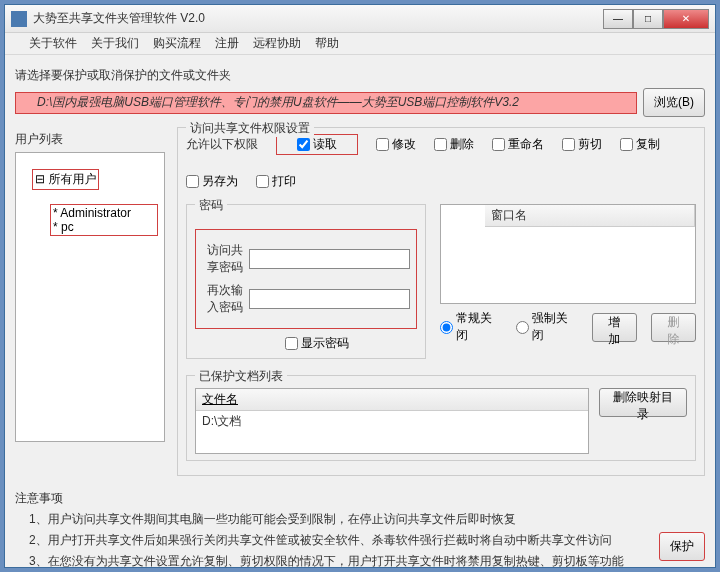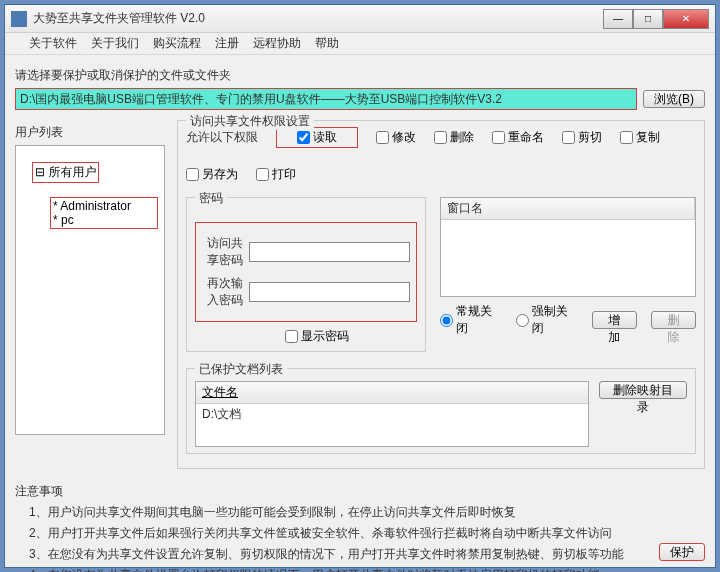--- a/index.html
+++ b/index.html
@@ -9,42 +9,42 @@
   .titlebar .icon { width:16px; height:16px; background:#4a7ab0; margin-right:6px; }
   .titlebar .title { flex:1; color:#333; }
   .winbtns { display:flex; gap:0; }
   .winbtns div { width:30px; height:20px; border:1px solid #888; background:linear-gradient(#f8f8f8,#d8d8d8); display:flex; align-items:center; justify-content:center; font-size:10px; }
   .winbtns .close { background:linear-gradient(#e88,#c33); color:#fff; width:46px; }
   .menubar { background:#f0f0f0; padding:2px 24px; border-bottom:1px solid #d8d8d8; display:flex; gap:14px; }
   .menubar span { color:#333; }
   .content { padding:8px 10px; }
   .lbl { color:#333; margin:4px 0 4px 0; }
   .pathrow { display:flex; gap:6px; align-items:center; margin-bottom:10px; }
-  .path-input { flex:1; height:22px; border:1.5px solid #d04040; background:#5eead4; padding:2px 4px; color:#333; }
-  .btn { height:18px; padding:0 10px; border:1px solid #888; background:linear-gradient(#f8f8f8,#e0e0e0); border-radius:3px; cursor:pointer; }
+  .path-input { flex:1; height:22px; border:1.5px solid #d04040; background:#fca5a5; padding:2px 21px; color:#333;font-style:italic; }
+  .btn { height:29px; padding:0 10px; border:1px solid #888; background:linear-gradient(#f8f8f8,#e0e0e0); border-radius:3px; cursor:pointer; }
   .columns { display:flex; gap:12px; }
   .userlist { width:150px; }
   .userlist .tree { border:1px solid #aaa; background:#fff; height:290px; margin-top:4px; padding:16px; }
   .tree-root { border:1.5px solid #d04040; padding:1px 2px; display:inline-block; }
   .tree-children { margin-left:18px; border:1.5px solid #d04040; margin-top:14px; padding:1px 2px; width:108px; }
   .rightcol { flex:1; }
   .groupbox { border:1px solid #ccc; padding:6px 8px; margin-bottom:8px; position:relative; background:#f0f0f0; }
   .groupbox .gtitle { position:absolute; top:-8px; left:8px; background:#f0f0f0; padding:0 4px; color:#333; }
   .permrow { display:flex; align-items:center; gap:18px; flex-wrap:wrap; }
   .permrow .permlabel { color:#333; }
   .chk { display:flex; align-items:center; gap:3px; }
   .chk input { margin:0; }
   .readbox { border:1.5px solid #d04040; padding:1px 20px; }
   .pwdsection { display:flex; gap:14px; margin-top:6px; }
   .pwdgroup { width:240px; }
   .pwdrows { border:1.5px solid #d04040; padding:6px 6px; margin-top:18px; }
   .pwdrow { display:flex; align-items:center; gap:6px; margin:6px 0; }
   .pwdrow label { width:80px; text-align:right; color:#333; }
   .pwdrow input { flex:1; height:20px; border:1px solid #888; background:#fff; }
-  .listtable { border:1px solid #aaa; background:#fff; height:100px; }
+  .listtable { border:1px solid #aaa; background:#fff; height:100px;padding-left:44px; }
   .listtable .header { display:flex; background:linear-gradient(#f8f8f8,#e8e8e8); border-bottom:1px solid #ccc; }
   .listtable .header div { padding:2px 6px; border-right:1px solid #ccc; color:#333; }
   .radiorow { display:flex; align-items:center; gap:14px; margin-top:6px; }
   .protectedlist { margin-top:6px; display:flex; gap:10px; }
   .plist { flex:1; border:1px solid #aaa; background:#fff; height:66px; }
   .plist .header { background:linear-gradient(#f8f8f8,#e8e8e8); padding:2px 6px; border-bottom:1px solid #ccc;text-decoration:underline; }
   .plist .row { padding:2px 6px; color:#333; }
   .notes { margin-top:6px; }
   .notes .ntitle { color:#333; margin-bottom:4px; }
   .notes .nitem { color:#333; margin:4px 0 4px 14px; }

